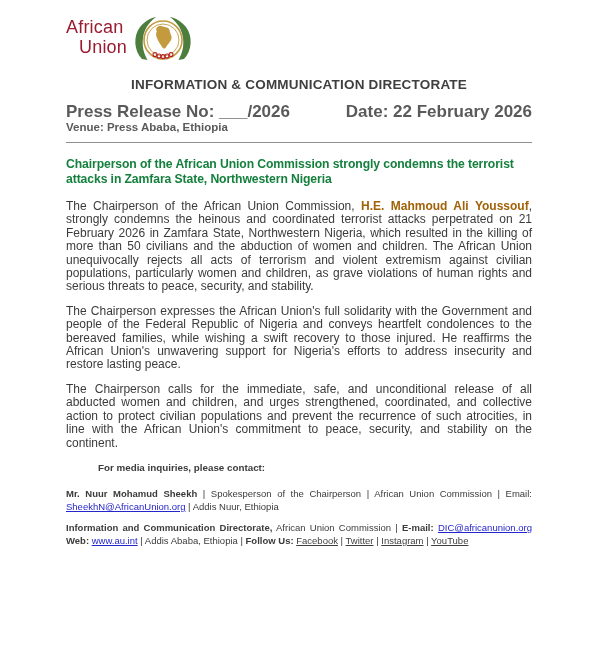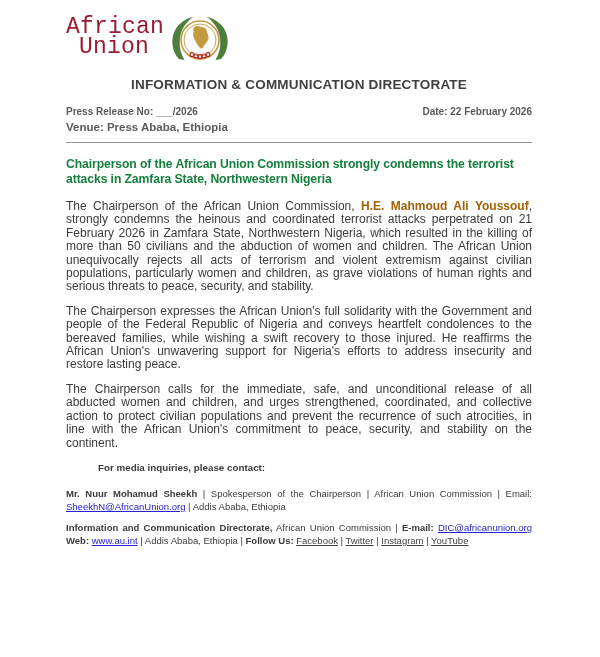--- a/index.html
+++ b/index.html
@@ -8,32 +8,32 @@
     height: 657px;
     background: #ffffff;
     font-family: "Liberation Sans", sans-serif;
     color: #3b3b3b;
     overflow: hidden;
   }
   .page { padding: 14px 68px 0 66px; }
 
   
   .logo-row { display: flex; align-items: flex-start; height: 52px; margin-bottom: 11px; }
-  .logo-text { color: #9b1c31; font-size: 23px; line-height: 20px; letter-spacing: 0.2px; padding-top: 3px; font-family: Liberation Mono, monospace; }
+  .logo-text { color: #9b1c31; font-size: 18px; line-height: 20px; letter-spacing: 0.2px; padding-top: 3px; }
   .logo-text .l2 { padding-left: 13px; }
   .emblem { margin-left: 3px; }
 
   
   .directorate {
     text-align: center; font-weight: bold; font-size: 13.5px;
     color: #3f3f3f; letter-spacing: 0.2px; margin: 10px 0 13px;
   }
 
   
-  .meta-row { display: flex; justify-content: space-between; font-weight: bold; font-size: 10px; color: #5a5a5a; line-height: 14px; }
+  .meta-row { display: flex; justify-content: space-between; font-weight: bold; font-size: 17px; color: #5a5a5a; line-height: 14px; }
   .venue { font-weight: bold; font-size: 11.5px; color: #5a5a5a; line-height: 14px; margin-top: 1px; }
 
   hr.rule { border: none; border-top: 1px solid #8f8f8f; margin: 8px 0 14px 0; }
 
   
   .doc-title { font-size: 12.2px; font-weight: bold; color: #15803d; line-height: 15px; margin: 0 0 13px 0; letter-spacing: -0.1px; }
 
   
   .body-p { font-size: 12px; line-height: 13.4px; text-align: justify; margin: 0 0 11px 0; color: #3b3b3b; }
   .body-p strong { color: #a16207; }
@@ -85,21 +85,21 @@
   <p class="body-p"><span>The Chairperson of the African Union Commission, </span><strong>H.E. Mahmoud Ali Youssouf</strong><span>, strongly condemns the heinous and coordinated terrorist attacks perpetrated on 21 February 2026 in Zamfara State, Northwestern Nigeria, which resulted in the killing of more than 50 civilians and the abduction of women and children. The African Union unequivocally rejects all acts of terrorism and violent extremism against civilian populations, particularly women and children, as grave violations of human rights and serious threats to peace, security, and stability.</span></p>
 
   <p class="body-p">The Chairperson expresses the African Union's full solidarity with the Government and people of the Federal Republic of Nigeria and conveys heartfelt condolences to the bereaved families, while wishing a swift recovery to those injured. He reaffirms the African Union's unwavering support for Nigeria's efforts to address insecurity and restore lasting peace.</p>
 
   <p class="body-p">The Chairperson calls for the immediate, safe, and unconditional release of all abducted women and children, and urges strengthened, coordinated, and collective action to protect civilian populations and prevent the recurrence of such atrocities, in line with the African Union's commitment to peace, security, and stability on the continent.</p>
 
   <div class="media-heading">For media inquiries, please contact:</div>
 
   <div class="contact first">
     <div class="l1"><strong>Mr. Nuur Mohamud Sheekh</strong><span> | Spokesperson of the Chairperson | African Union Commission | Email:</span></div>
-    <div class="l2"><a class="blue">SheekhN@AfricanUnion.org</a><span> | Addis Ababa, Ethiopia</span></div>
+    <div class="l2"><a class="blue">SheekhN@AfricanUnion.org</a><span> | Addis Nuur, Ethiopia</span></div>
   </div>
 
   <div class="contact">
     <div class="l1"><strong>Information and Communication Directorate,</strong><span> African Union Commission | </span><strong>E-mail: </strong><a class="blue">DIC@africanunion.org</a></div>
     <div class="l2"><strong>Web: </strong><a class="blue">www.au.int</a><span> | Addis Ababa, Ethiopia | </span><strong>Follow Us: </strong><a class="dark">Facebook</a><span> | </span><a class="dark">Twitter</a><span> | </span><a class="dark">Instagram</a><span> | </span><a class="dark">YouTube</a></div>
   </div>
 
 </div>
 
 </body></html>

